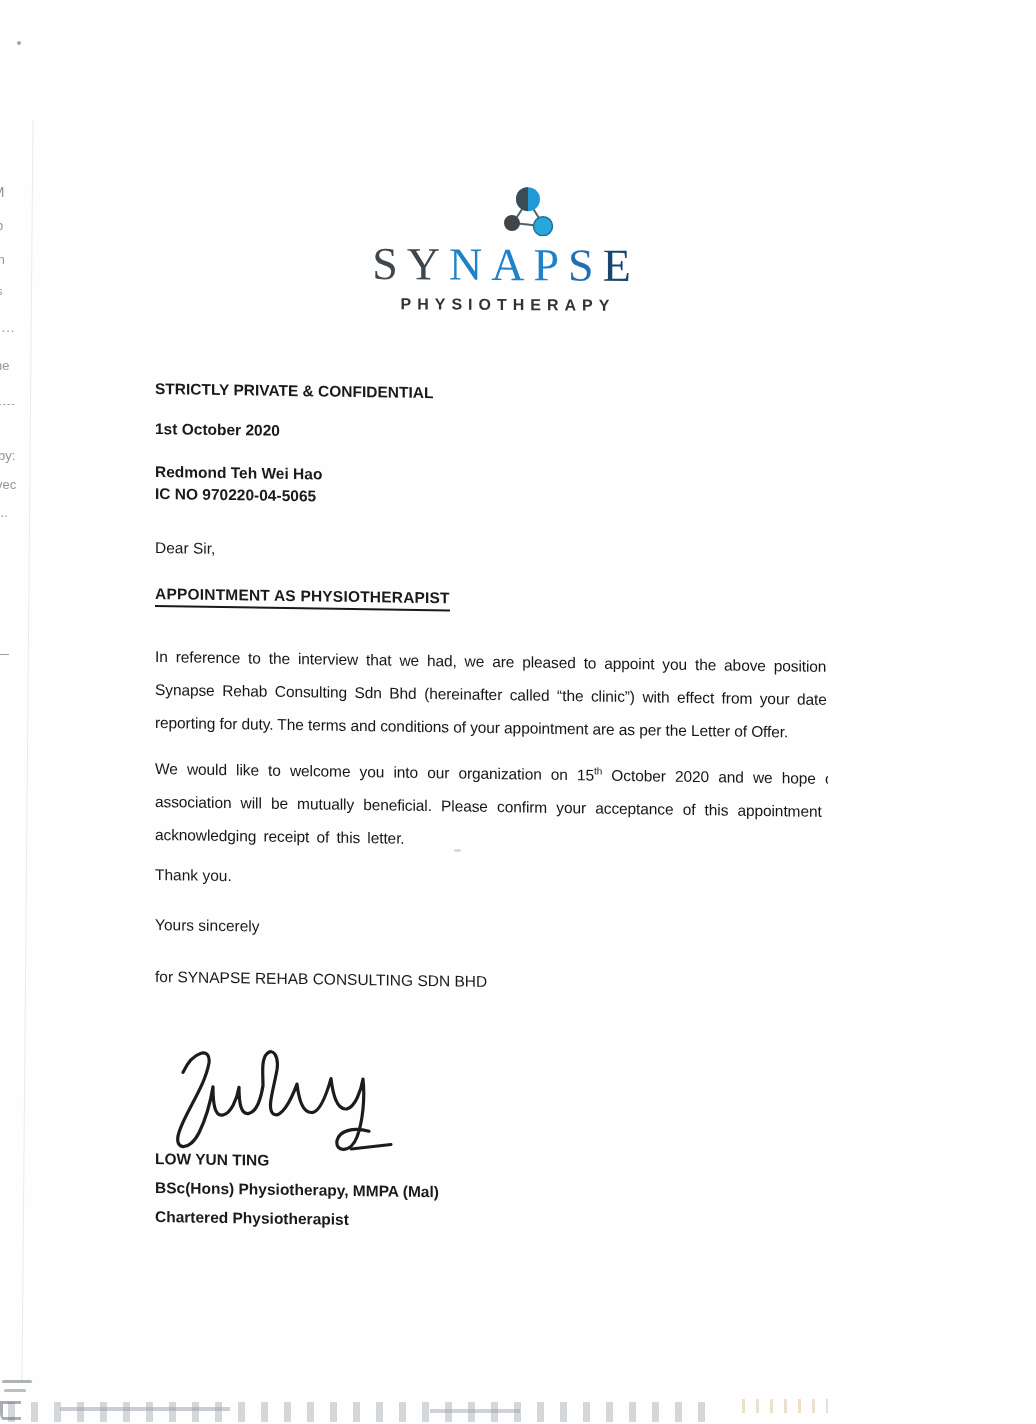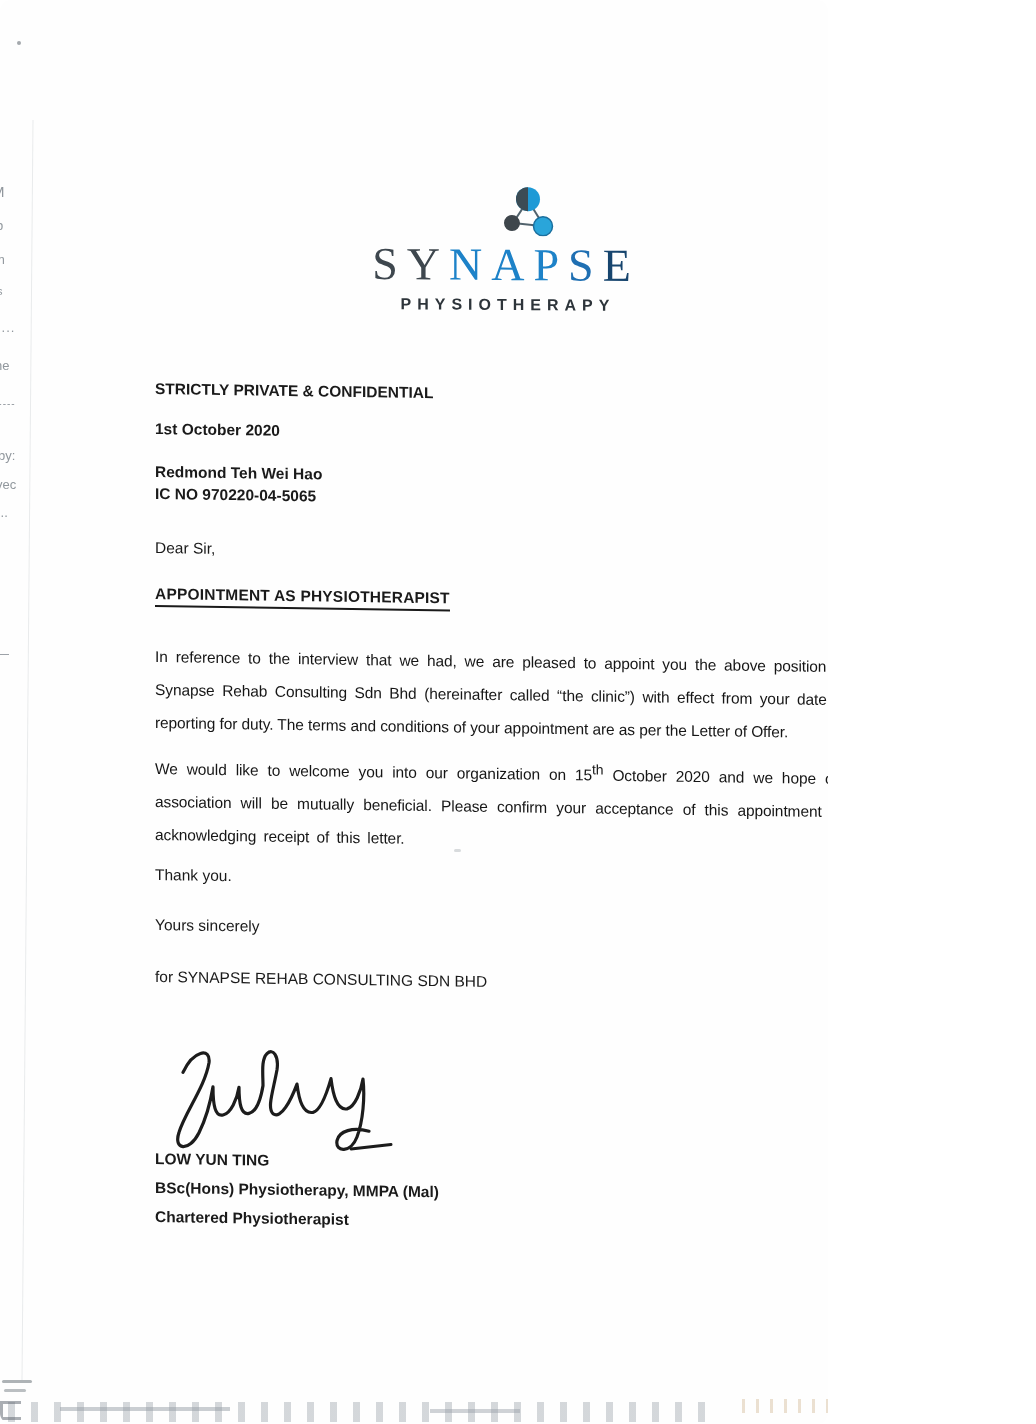--- a/index.html
+++ b/index.html
@@ -25,21 +25,21 @@
   .b{font-weight:bold;}
   .date{margin-top:22px;}
   .recipient{margin-top:23px;line-height:22px;}
   .salutation{margin-top:34px;}
   .subject-wrap{margin-top:28px;}
   .subject{display:inline-block;font-weight:bold;letter-spacing:0.2px;
            border-bottom:2.5px solid #1a1a1a;padding-bottom:2px;}
   .para{line-height:33px;text-align:justify;letter-spacing:-0.1px;color:#161616;}
   .para1{margin-top:33px;}
   .para2{margin-top:13px;word-spacing:3px;}
-  .para sup{font-size:14px;line-height:0;}
+  .para sup{font-size:10px;line-height:0;}
   .thanks{margin-top:15px;}
   .sincerely{margin-top:32px;}
   .behalf{margin-top:34px;}
   .sig{margin-top:56px;height:112px;}
   .signame{margin-top:-10px;font-weight:bold;line-height:29px;}
   
   .frag{position:absolute;color:#7e868d;font-size:13px;opacity:.85;}
   .frag-0{left:-8px;top:183px;font-size:15px;}
   .frag-1{left:-4px;top:218px;}
   .frag-2{left:-6px;top:252px;}

